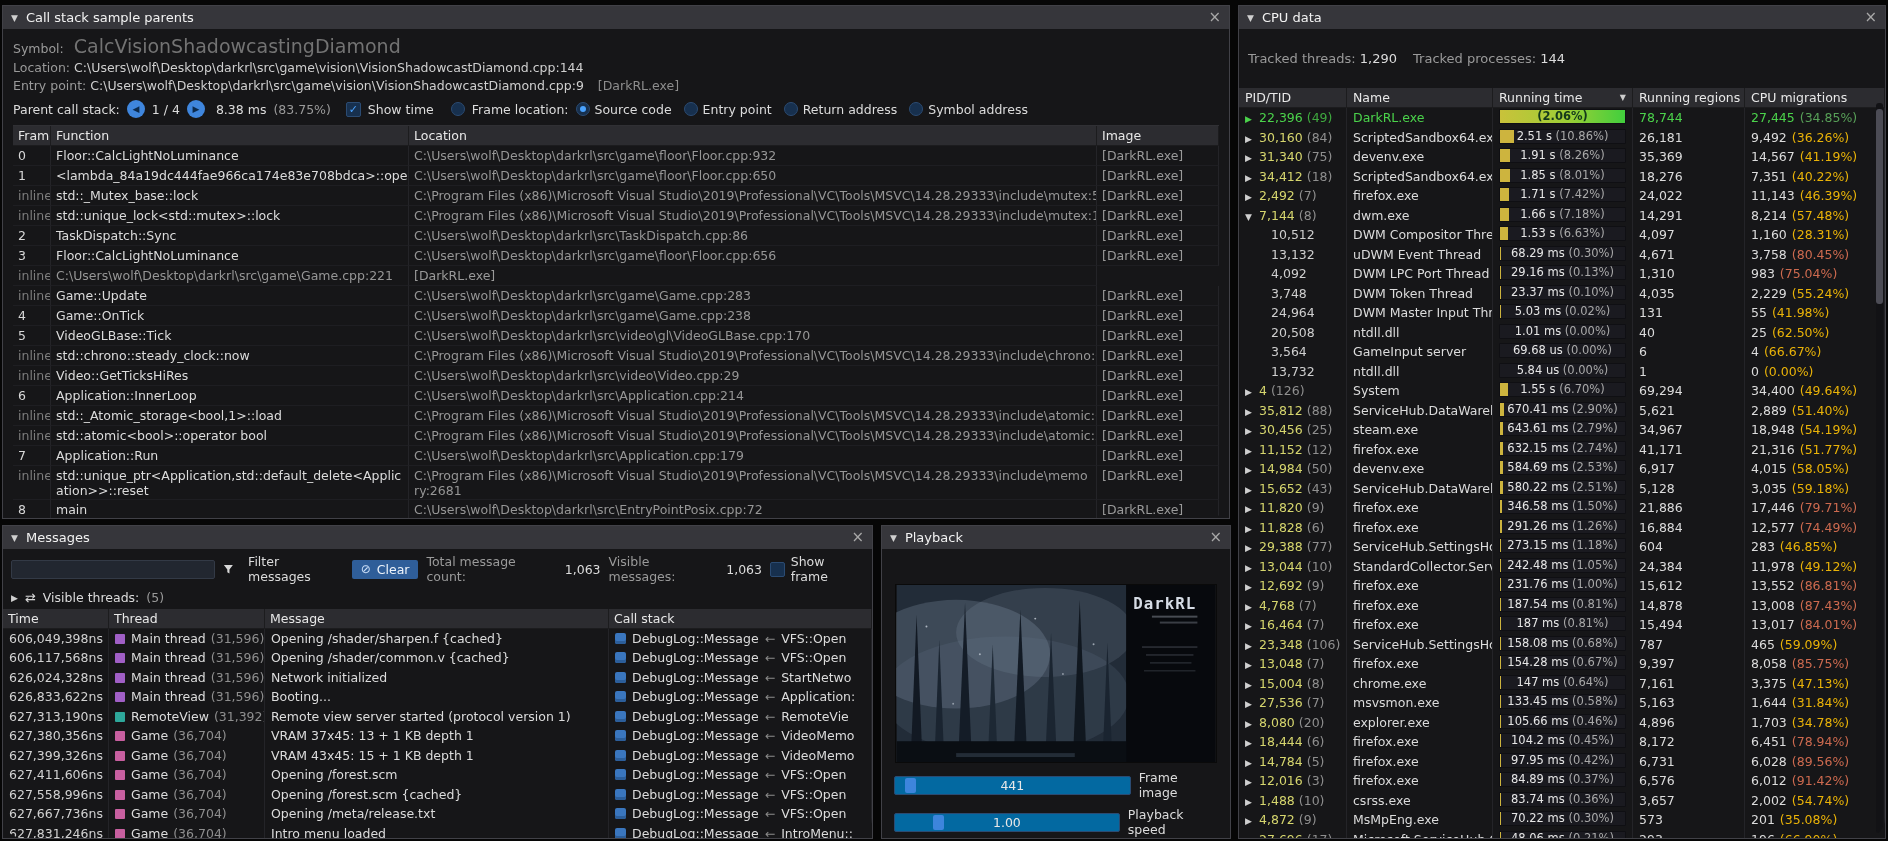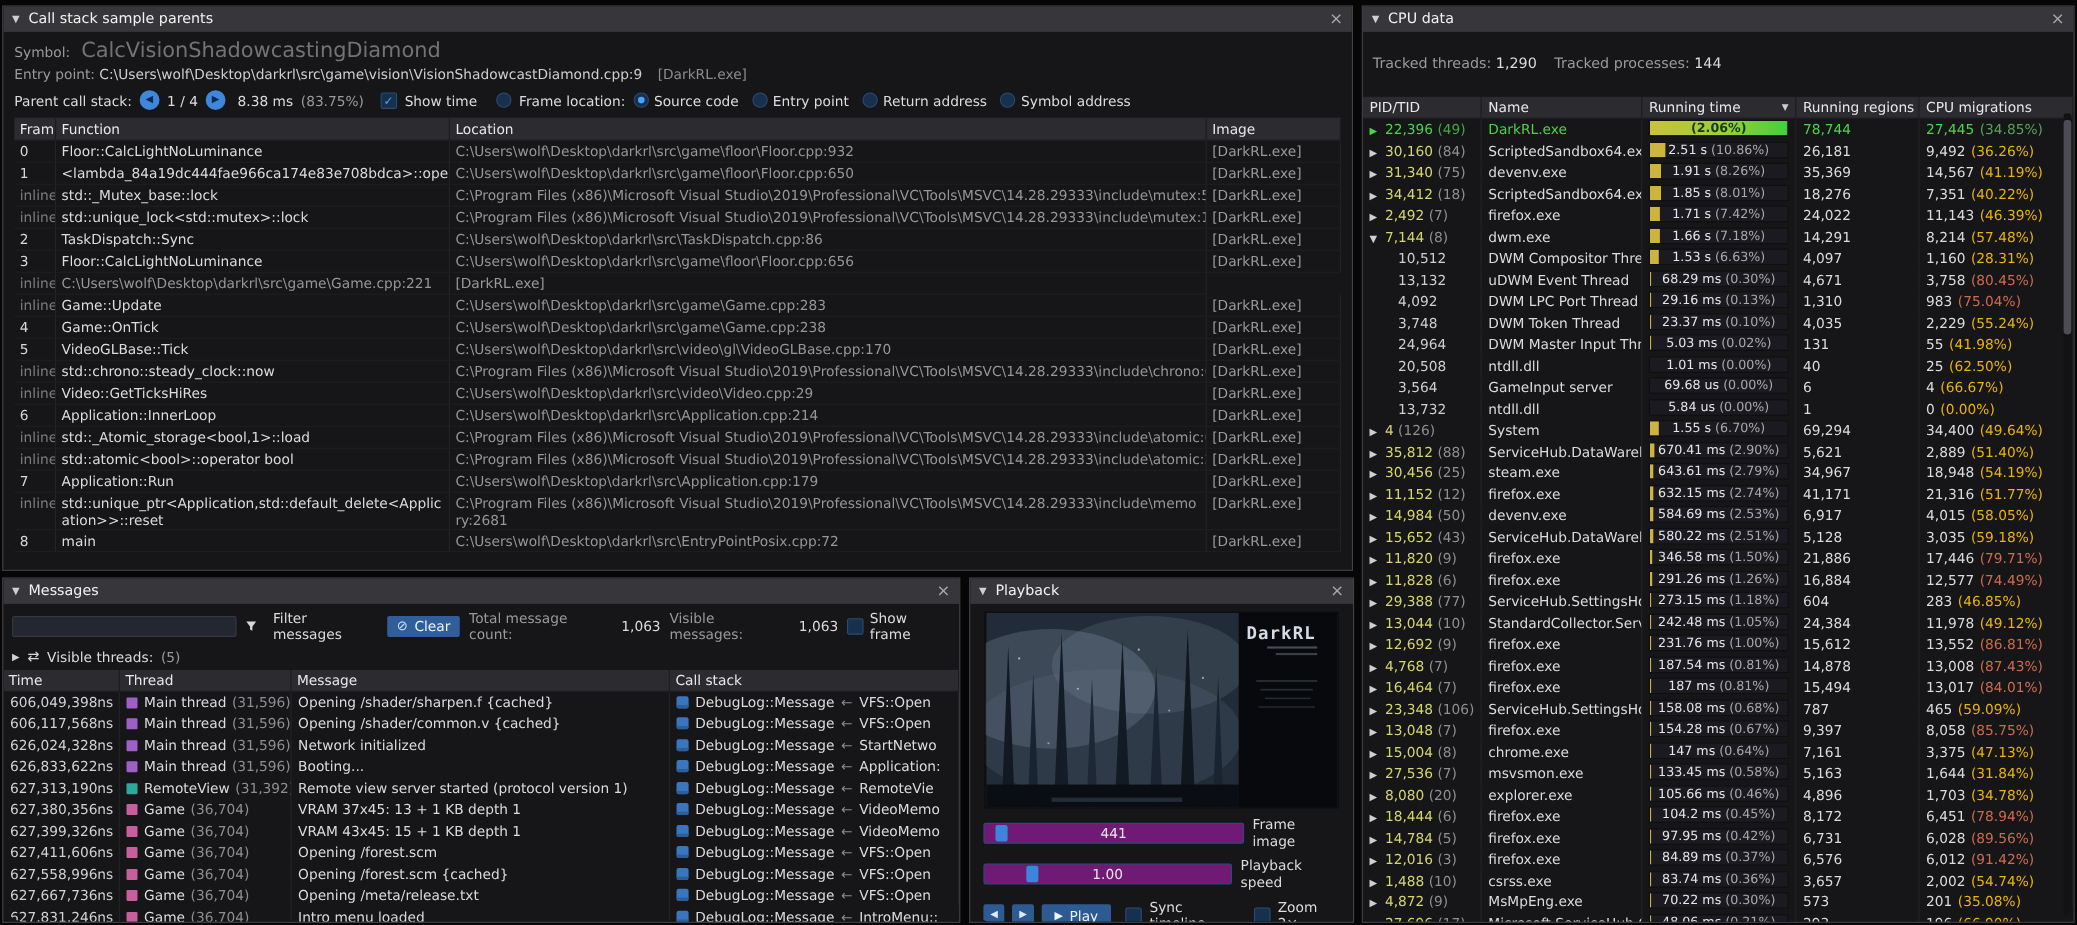--- a/index.html
+++ b/index.html
@@ -50,24 +50,24 @@
 .msg-hrow,.msg-row{display:grid;grid-template-columns:106px 156px 344px 1fr;}
 .msg-row{height:19.5px;}
 .msg-row .c{padding:1.5px 6px;border-right:1px solid #242428;white-space:nowrap;overflow:hidden;line-height:16px;}
 .msg-row .time{color:#d2d2d2;}
 .sw{display:inline-block;width:10px;height:10px;margin-right:6px;border-radius:1px;vertical-align:-1px;}
 .tid{color:#8f8f8f;margin-left:5px;}
 .msgtxt{white-space:pre;}
 .csico{display:inline-block;width:11px;height:11px;background:#3a76be;border-radius:2px;margin-right:6px;vertical-align:-1px;box-shadow:inset 0 -3px 0 #2c5e9a;}
 .arr{color:#8a8a8a;margin:0 6px;}
 
-.pb-pad{padding:7px 12px;}
+.pb-pad{padding:7px 12px;margin-top:28px;}
 .pb-img{width:322px;height:179px;margin:0 auto;border:1px solid #0a0a0a;display:block;}
 .sl-row{display:flex;align-items:center;gap:8px;margin-top:7px;}
-.slider{position:relative;width:244px;height:19px;background:#701a75;border:1px solid #2b4b72;border-radius:2px;}
+.slider{position:relative;width:244px;height:19px;background:#0369a1;border:1px solid #2b4b72;border-radius:2px;}
 .grab{position:absolute;top:1px;bottom:1px;width:11px;background:#3d85dc;border-radius:2px;}
 .sl-val{position:absolute;left:0;right:0;text-align:center;line-height:17px;color:#e8e8e8;}
 .pb-btns{display:flex;align-items:center;gap:7px;margin-top:8px;}
 .sqbtn{width:20px;height:20px;background:#2c5a91;border-radius:2px;display:inline-flex;align-items:center;justify-content:center;font-size:9px;color:#dce9f8;}
 .playbtn{height:20px;background:#2c5a91;border-radius:2px;padding:0 12px;display:inline-flex;align-items:center;gap:6px;color:#eef4fb;}
 .playtri{font-size:10px;}
 
 .cpu-info{display:flex;gap:16px;padding:22px 9px;font-size:13px;}
 .cpu-hrow,.cpu-row{display:grid;grid-template-columns:108px 146px 140px 112px 1fr;}
 .cpu-hrow .hc{display:flex;justify-content:space-between;align-items:center;padding:2px 6px;}
@@ -106,20 +106,24 @@
     <header class="tbar">
       <span class="tri">▼</span>
       <span>Call stack sample parents</span>
       <span class="close">×</span>
     </header>
     <div class="wbody">
       <div class="cs-pad">
         <div class="sym-line">
           <span class="lbl">Symbol:</span>
           <span class="sym">CalcVisionShadowcastingDiamond</span>
+        </div>
+        <div class="meta">
+          <span class="lbl">Location:</span>
+          <span class="path">C:\Users\wolf\Desktop\darkrl\src\game\vision\VisionShadowcastDiamond.cpp:144</span>
         </div>
         <div class="meta">
           <span class="lbl">Entry point:</span>
           <span class="path">C:\Users\wolf\Desktop\darkrl\src\game\vision\VisionShadowcastDiamond.cpp:9</span>
           <span class="imgref">[DarkRL.exe]</span>
         </div>
         <div class="controls">
           <span class="val">Parent call stack:</span>
           <span class="rbtn">◀</span>
           <span class="val">1 / 4</span>

